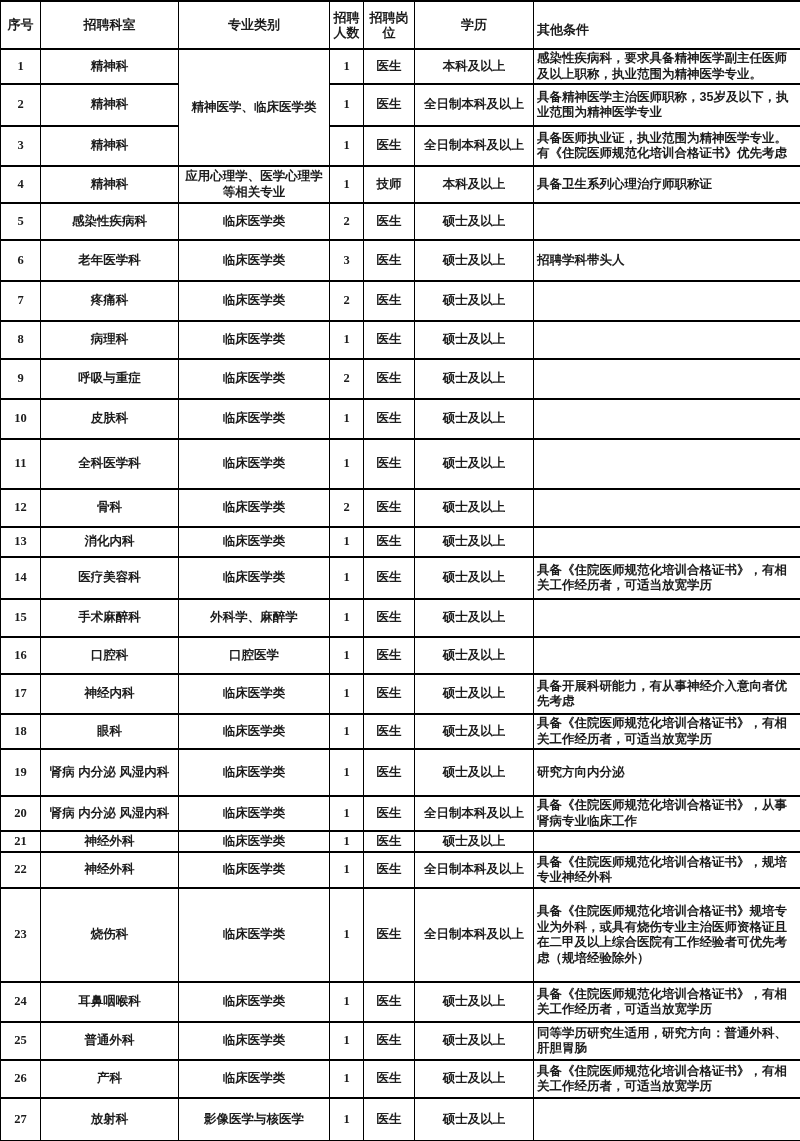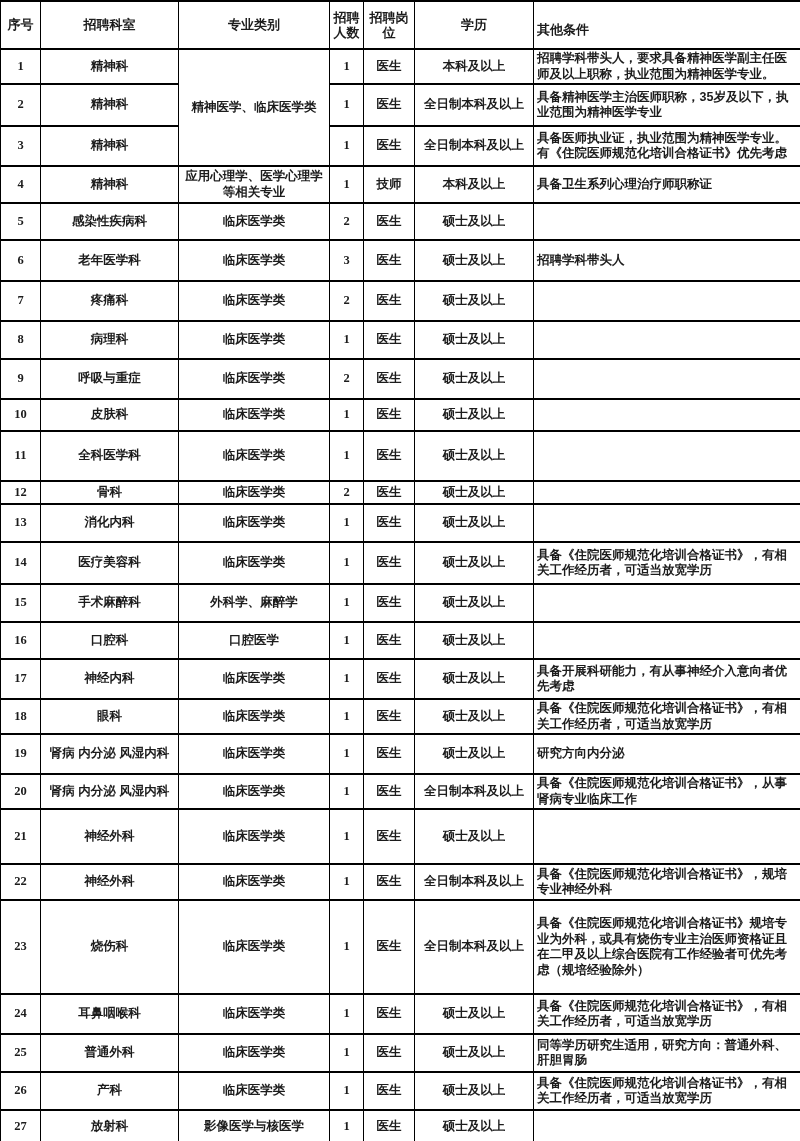--- a/index.html
+++ b/index.html
@@ -76,21 +76,21 @@
     </tr>
   </thead>
   <tbody>
     <tr style="height:35px">
       <td class="num">1</td>
       <td>精神科</td>
       <td rowspan="3">精神医学、临床医学类</td>
       <td class="num">1</td>
       <td>医生</td>
       <td>本科及以上</td>
-      <td class="other">招聘学科带头人，要求具备精神医学副主任医师及以上职称，执业范围为精神医学专业。</td>
+      <td class="other">感染性疾病科，要求具备精神医学副主任医师及以上职称，执业范围为精神医学专业。</td>
     </tr>
     <tr style="height:42px">
       <td class="num">2</td>
       <td>精神科</td>
       <td class="num">1</td>
       <td>医生</td>
       <td>全日制本科及以上</td>
       <td class="other">具备精神医学主治医师职称，35岁及以下，执业范围为精神医学专业</td>
     </tr>
     <tr style="height:40px">
@@ -148,48 +148,48 @@
     </tr>
     <tr style="height:40px">
       <td class="num">9</td>
       <td>呼吸与重症</td>
       <td>临床医学类</td>
       <td class="num">2</td>
       <td>医生</td>
       <td>硕士及以上</td>
       <td class="other"></td>
     </tr>
-    <tr style="height:32px">
+    <tr style="height:40px">
       <td class="num">10</td>
       <td>皮肤科</td>
       <td>临床医学类</td>
       <td class="num">1</td>
       <td>医生</td>
       <td>硕士及以上</td>
       <td class="other"></td>
     </tr>
     <tr style="height:50px">
       <td class="num">11</td>
       <td>全科医学科</td>
       <td>临床医学类</td>
       <td class="num">1</td>
       <td>医生</td>
       <td>硕士及以上</td>
       <td class="other"></td>
     </tr>
-    <tr style="height:23px">
+    <tr style="height:38px">
       <td class="num">12</td>
       <td>骨科</td>
       <td>临床医学类</td>
       <td class="num">2</td>
       <td>医生</td>
       <td>硕士及以上</td>
       <td class="other"></td>
     </tr>
-    <tr style="height:38px">
+    <tr style="height:30px">
       <td class="num">13</td>
       <td>消化内科</td>
       <td>临床医学类</td>
       <td class="num">1</td>
       <td>医生</td>
       <td>硕士及以上</td>
       <td class="other"></td>
     </tr>
     <tr style="height:42px">
       <td class="num">14</td>
@@ -229,39 +229,39 @@
     </tr>
     <tr style="height:25px">
       <td class="num">18</td>
       <td>眼科</td>
       <td>临床医学类</td>
       <td class="num">1</td>
       <td>医生</td>
       <td>硕士及以上</td>
       <td class="other">具备《住院医师规范化培训合格证书》，有相关工作经历者，可适当放宽学历</td>
     </tr>
-    <tr style="height:40px">
+    <tr style="height:47px">
       <td class="num">19</td>
       <td>肾病 内分泌 风湿内科</td>
       <td>临床医学类</td>
       <td class="num">1</td>
       <td>医生</td>
       <td>硕士及以上</td>
       <td class="other">研究方向内分泌</td>
     </tr>
     <tr style="height:35px">
       <td class="num">20</td>
       <td>肾病 内分泌 风湿内科</td>
       <td>临床医学类</td>
       <td class="num">1</td>
       <td>医生</td>
       <td>全日制本科及以上</td>
       <td class="other">具备《住院医师规范化培训合格证书》，从事肾病专业临床工作</td>
     </tr>
-    <tr style="height:55px">
+    <tr style="height:21px">
       <td class="num">21</td>
       <td>神经外科</td>
       <td>临床医学类</td>
       <td class="num">1</td>
       <td>医生</td>
       <td>硕士及以上</td>
       <td class="other"></td>
     </tr>
     <tr style="height:36px">
       <td class="num">22</td>
@@ -301,21 +301,21 @@
     </tr>
     <tr style="height:38px">
       <td class="num">26</td>
       <td>产科</td>
       <td>临床医学类</td>
       <td class="num">1</td>
       <td>医生</td>
       <td>硕士及以上</td>
       <td class="other">具备《住院医师规范化培训合格证书》，有相关工作经历者，可适当放宽学历</td>
     </tr>
-    <tr style="height:33px">
+    <tr style="height:43px">
       <td class="num">27</td>
       <td>放射科</td>
       <td>影像医学与核医学</td>
       <td class="num">1</td>
       <td>医生</td>
       <td>硕士及以上</td>
       <td class="other"></td>
     </tr>
   </tbody>
 </table>

